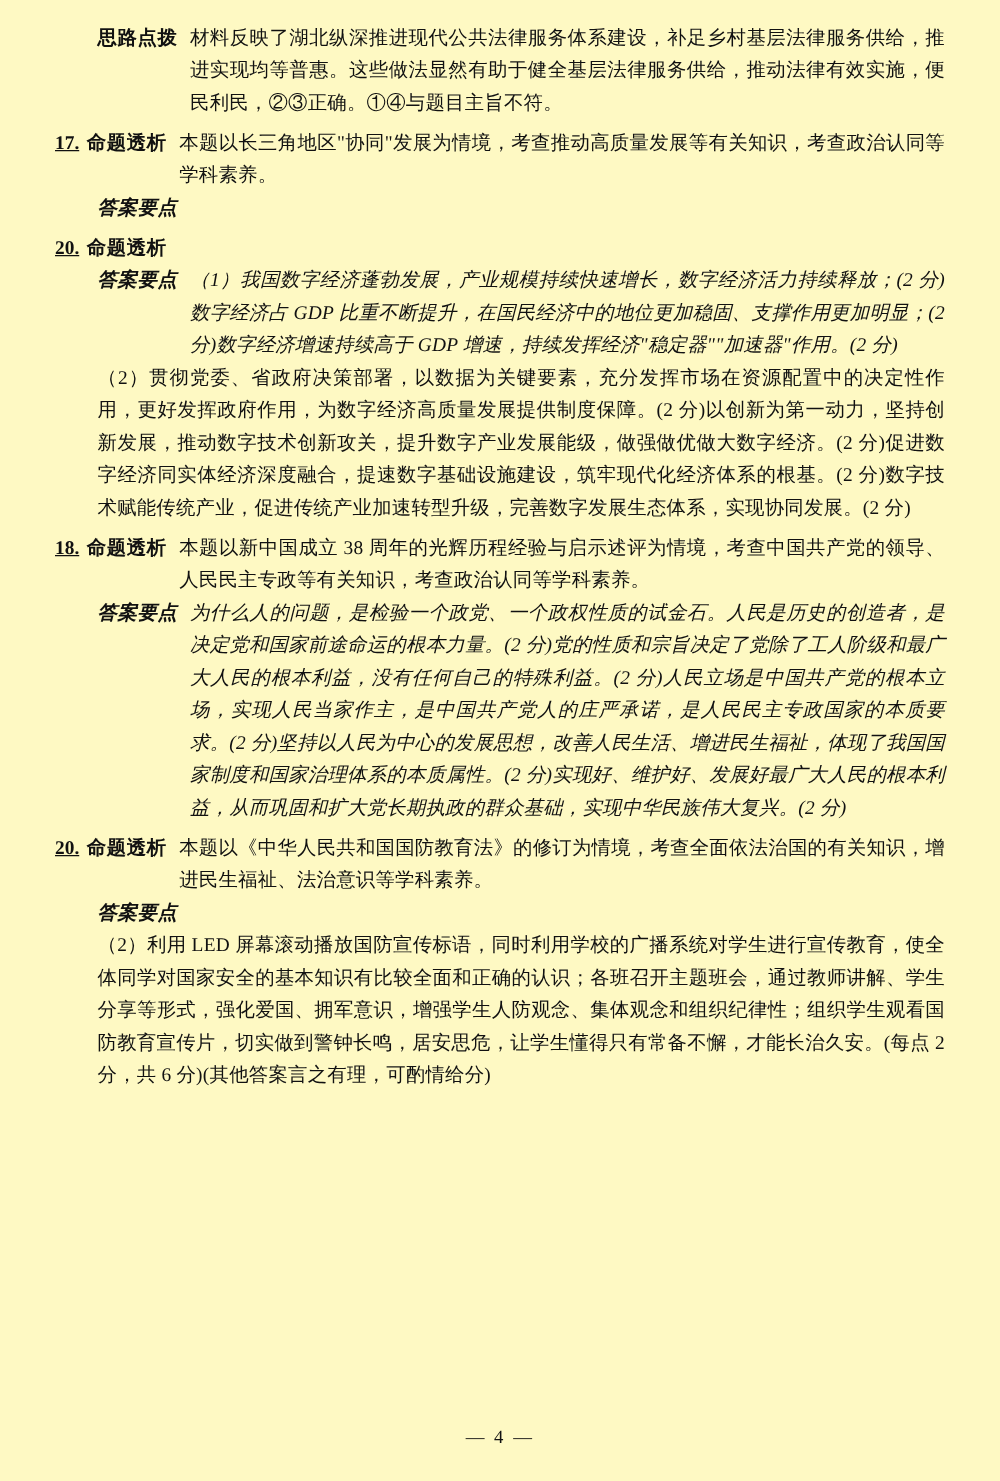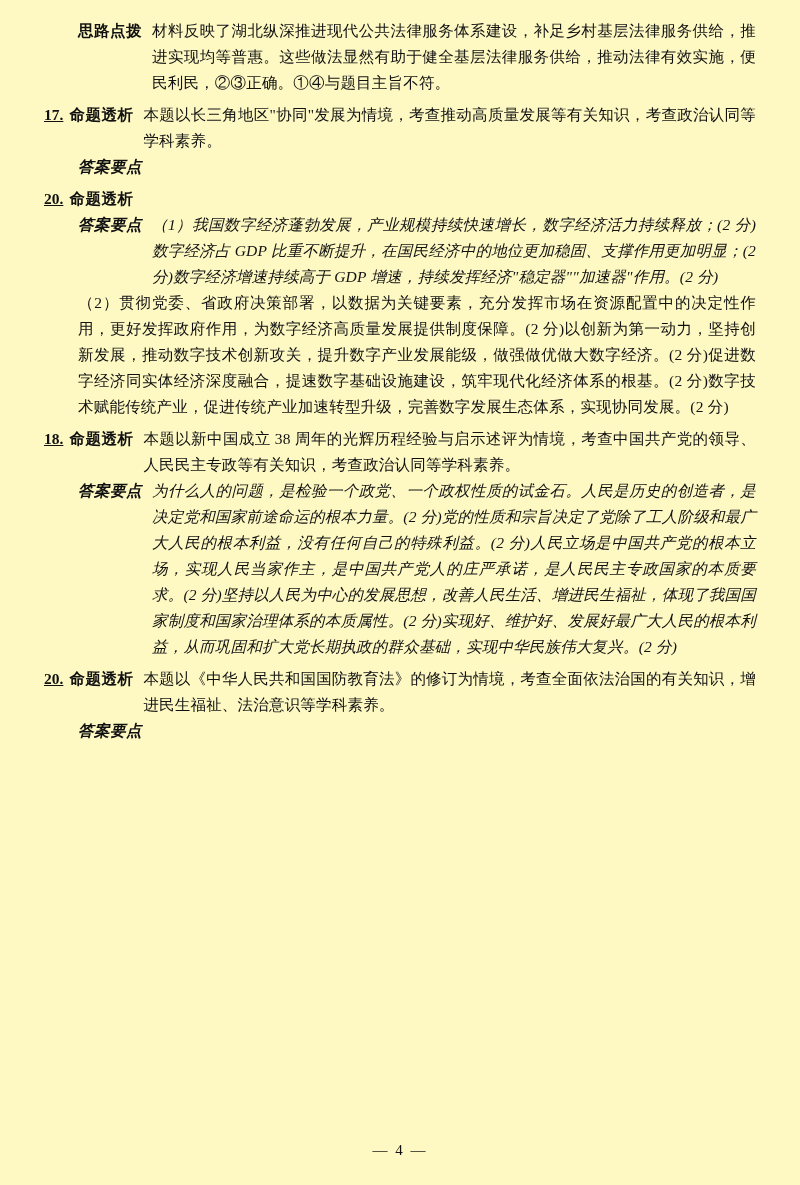--- a/index.html
+++ b/index.html
@@ -139,19 +139,20 @@
 
   <div class="block qblock">
     <div class="line-row">
       <span class="num">20.</span>
       <span class="label" style="margin-left:6px;">命题透析</span>
       <span class="body-text">本题以《中华人民共和国国防教育法》的修订为情境，考查全面依法治国的有关知识，增进民生福祉、法治意识等学科素养。</span>
     </div>
     <div class="line-row answer-block" style="margin-left:34px;">
       <span class="label">答案要点</span>
     </div>
+    <div class="cont">（2）利用 LED 屏幕滚动播放国防宣传标语，同时利用学校的广播系统对学生进行宣传教育，使全体同学对国家安全的基本知识有比较全面和正确的认识；各班召开主题班会，通过教师讲解、学生分享等形式，强化爱国、拥军意识，增强学生人防观念、集体观念和组织纪律性；组织学生观看国防教育宣传片，切实做到警钟长鸣，居安思危，让学生懂得只有常备不懈，才能长治久安。(每点 2 分，共 6 分)(其他答案言之有理，可酌情给分)</div>
   </div>
 
   <div class="page-footer">
     <span class="footer-inner">— 4 —</span>
   </div>
 
 </div>
 
 </body></html>

